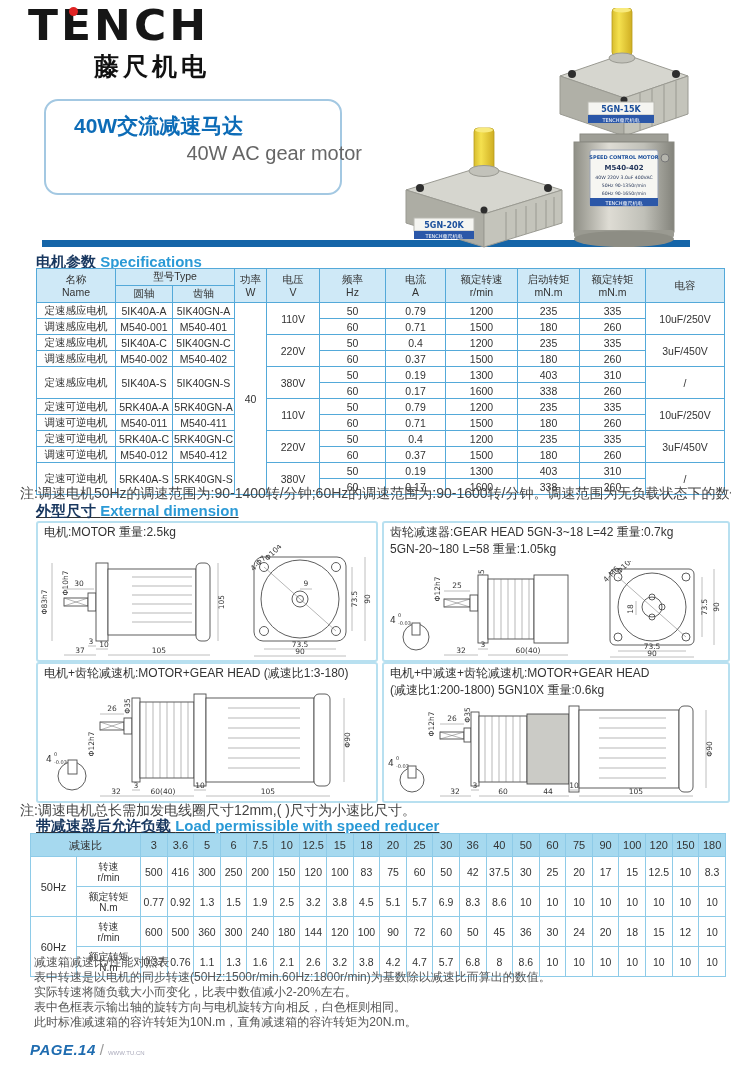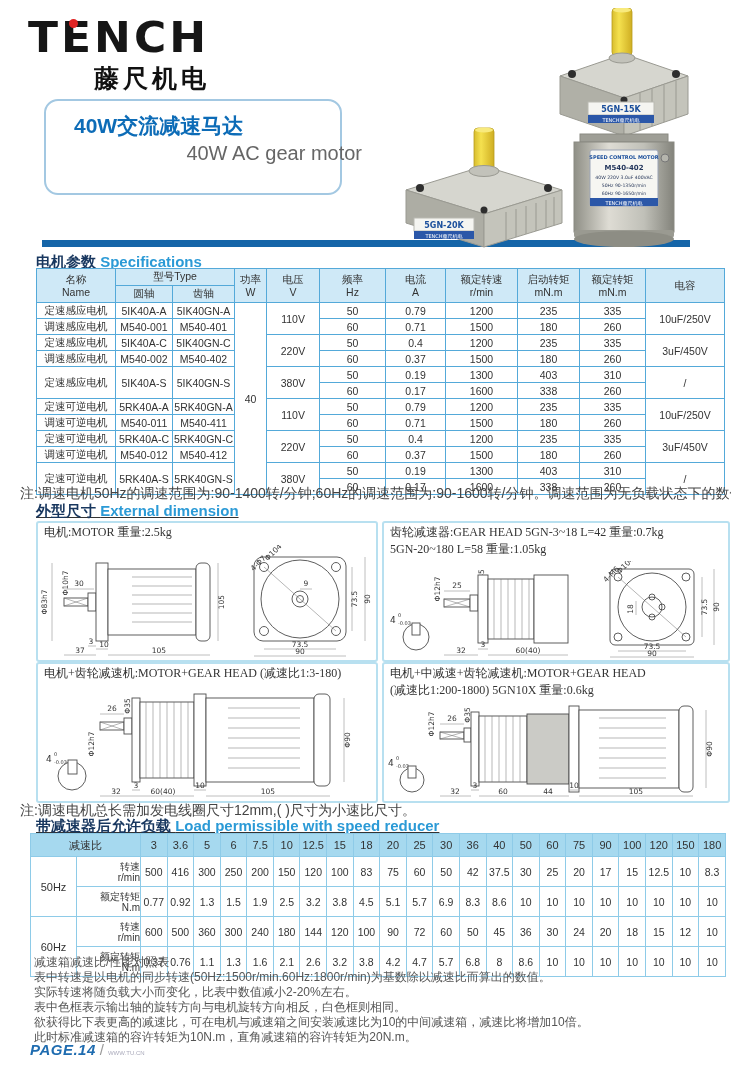--- a/index.html
+++ b/index.html
@@ -1,21 +1,21 @@
 <!DOCTYPE html>
 <html><head>
 <meta charset="utf-8">
 <style>
   html,body{margin:0;padding:0;background:#fff;}
   .page{position:relative;width:731px;height:1075px;background:#fff;overflow:hidden;
         font-family:"Liberation Sans","DejaVu Sans",sans-serif;color:#333;}
   .abs{position:absolute;}
 
   
-  .logo-wrap{position:absolute;left:28px;top:16px;}
+  .logo-wrap{position:absolute;left:28px;top:4px;}
   .logo-en{font-family:"DejaVu Sans",sans-serif;font-size:44px;font-weight:900;letter-spacing:3px;
            color:#161616;line-height:1;transform:scaleY(.95);}
   .logo-dot{position:absolute;left:41px;top:3px;width:9px;height:9px;border-radius:50%;background:#e02424;}
   .logo-cn{font-size:25px;font-weight:bold;letter-spacing:4px;color:#111;margin:2px 0 0 66px;}
 
   
   .banner{position:absolute;left:44px;top:99px;width:294px;height:92px;
           border:2px solid #a3c8e2;border-radius:14px;}
   .bzh{margin:11px 0 0 28px;font-size:21px;font-weight:bold;color:#0d6cb7;white-space:nowrap;}
   .ben{margin:2px -22px 14px 0;text-align:right;font-size:20px;color:#666;white-space:nowrap;}
@@ -31,35 +31,35 @@
   table{border-collapse:collapse;}
   .spec{position:absolute;left:36px;top:268px;width:689px;table-layout:fixed;padding-left:16px;}
   .spec th,.spec td{border:1px solid #54a9d9;font-size:10.5px;padding:0;text-align:center;
                     font-weight:normal;color:#333;white-space:nowrap;overflow:hidden;height:15px;background:#fff;}
   .spec th{background:#cfe9f7;height:16px;line-height:1.1;}
   .spec th div{line-height:1.15;}
   .snote{position:absolute;left:20px;font-size:14px;color:#444;white-space:nowrap;}
 
   
   .panel{position:absolute;border:2px solid #b8e0f0;border-radius:3px;background:#fff;}
-  .ptitle{font-size:12px;color:#333;margin:3px 0 0 6px;line-height:1.15;white-space:nowrap;font-family:Liberation Serif, serif;}
+  .ptitle{font-size:12px;color:#333;margin:3px 0 0 6px;line-height:1.15;white-space:nowrap;}
   .panel svg{position:absolute;left:0;bottom:1px;}
   svg text{font-family:"DejaVu Sans",sans-serif;font-size:7.5px;fill:#333;}
   svg .o{fill:none;stroke:#4c4c4c;stroke-width:.9;}
   svg .f{fill:#fff;stroke:#4c4c4c;stroke-width:.9;}
   svg .g{fill:#cbcbc6;stroke:#4c4c4c;stroke-width:.9;}
   svg .thin{stroke:#6c6c6c;stroke-width:.5;fill:none;}
   svg .dim{stroke:#8a8a8a;stroke-width:.55;fill:none;}
 
   
   .load{position:absolute;left:30px;top:833px;width:696px;table-layout:fixed;}
   .load td{border:1px solid #8ecbe8;font-size:10.5px;padding:0;text-align:center;color:#333;
            height:20px;background:#fff;}
   .load td.hd{background:#a6d9ef;height:22px;font-size:11px;}
-  .load td.lbl{font-size:10px;line-height:1.1;height:29px;text-align:right;}
+  .load td.lbl{font-size:10px;line-height:1.1;height:29px;}
   .load td.freq{font-size:11px;}
 
   
   .notes{position:absolute;left:34px;top:955px;font-size:12px;color:#555;line-height:15px;white-space:nowrap;}
   .footer{position:absolute;left:30px;top:1041px;}
   .pg{color:#1f6cb0;font-style:italic;font-weight:900;font-size:15px;letter-spacing:.5px;}
   .slash{color:#999;margin:0 4px;font-size:15px;}
   .fsmall{font-size:6px;color:#aab;}
 </style>
 </head>
@@ -706,21 +706,20 @@
           <td>10</td>
         </tr>
       </tbody>
   </table>
 
   <div class="notes">
     <div>减速箱减速比/性能对照表</div>
     <div>表中转速是以电机的同步转速(50Hz:1500r/min.60Hz:1800r/min)为基数除以减速比而算出的数值。</div>
     <div>实际转速将随负载大小而变化，比表中数值减小2-20%左右。</div>
     <div>表中色框表示输出轴的旋转方向与电机旋转方向相反，白色框则相同。</div>
-    <div>欲获得比下表更高的减速比，可在电机与减速箱之间安装减速比为10的中间减速箱，减速比将增加10倍。</div>
     <div>此时标准减速箱的容许转矩为10N.m，直角减速箱的容许转矩为20N.m。</div>
   </div>
 
   <div class="footer">
     <span class="pg">PAGE.14</span><span class="slash">/</span><span class="fsmall">WWW.TU.CN</span>
   </div>
 
 </div>
 
 </body></html>

